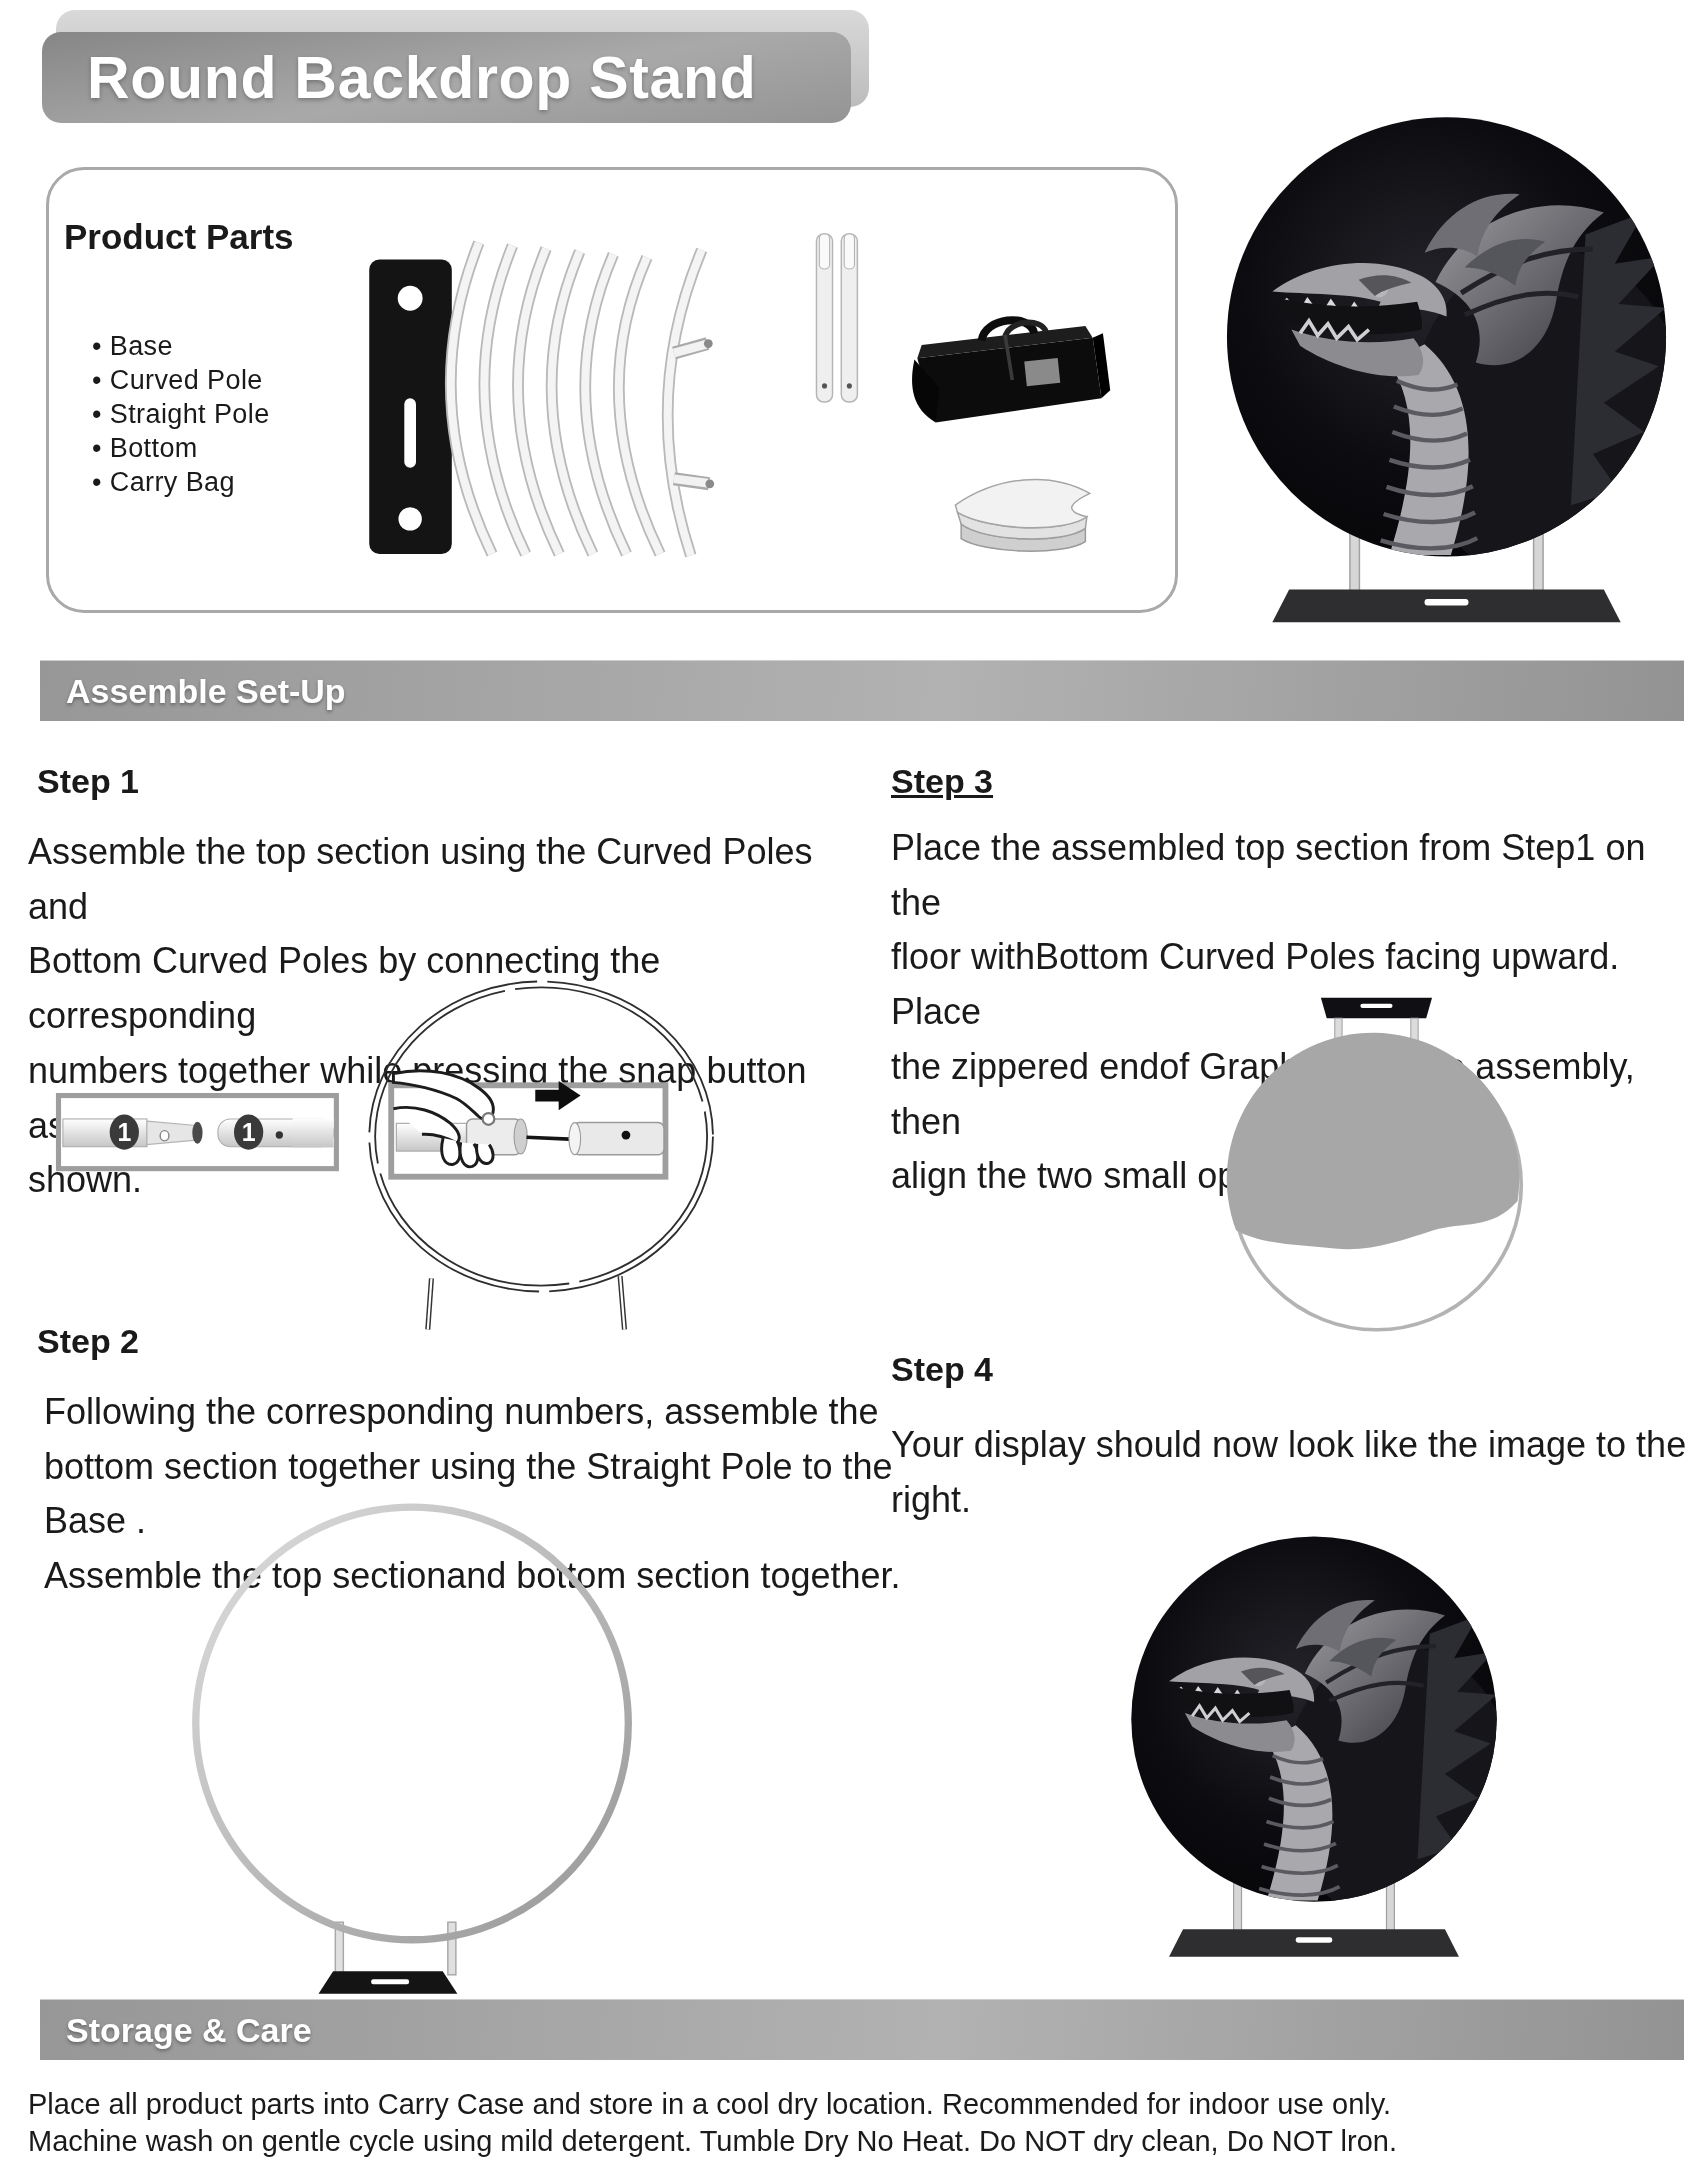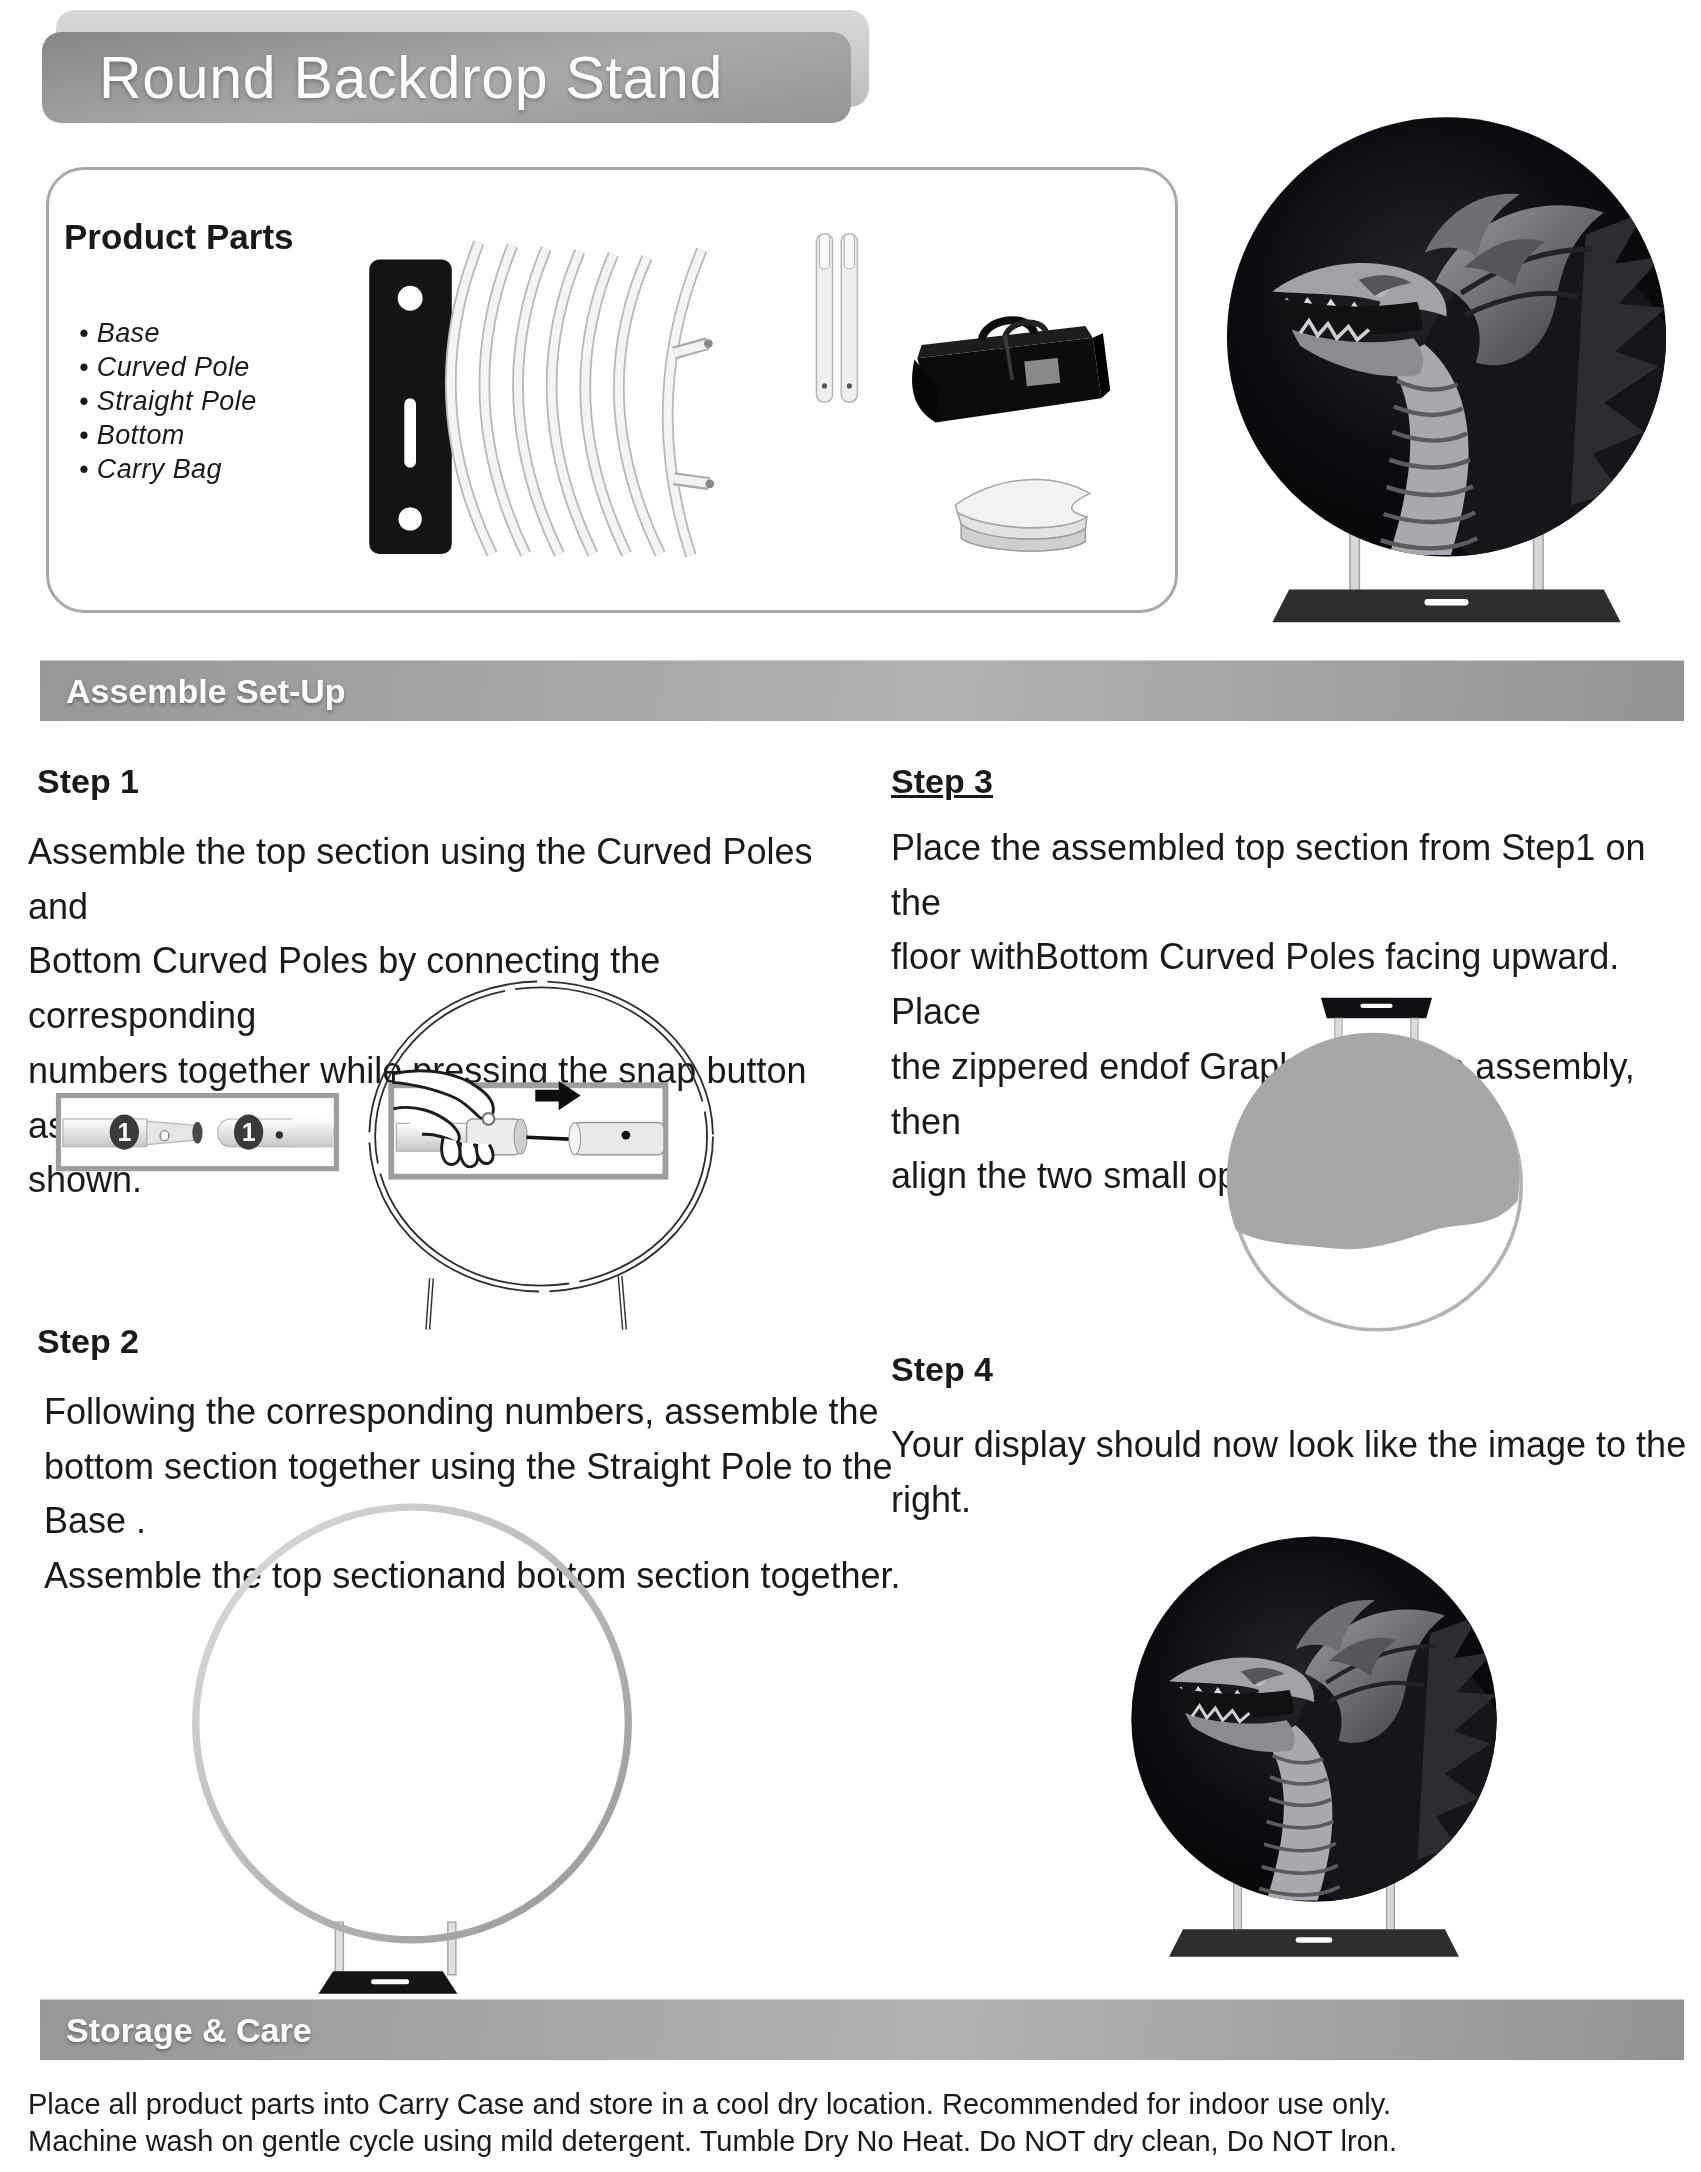--- a/index.html
+++ b/index.html
@@ -4,28 +4,28 @@
 <style>
   html,body{margin:0;padding:0;background:#ffffff;}
   .page{position:relative;width:1701px;height:2172px;background:#fff;overflow:hidden;
         font-family:"Liberation Sans",sans-serif;color:#1a1a1a;}
   
   .title-shadow{position:absolute;left:56px;top:10.2px;width:813px;height:97px;border-radius:19px;
         background:linear-gradient(180deg,#d9d9d9,#bcbcbc);}
   .title-banner{position:absolute;left:42px;top:32px;width:809px;height:91px;border-radius:19px;
         background:linear-gradient(170deg,#868686 0%,#a9a9a9 55%,#949494 100%);
         display:flex;align-items:center;padding-left:45px;box-sizing:border-box;}
-  .title-banner h1{font-size:59px;font-weight:normal;color:#fff;margin:12px;letter-spacing:0.7px;
+  .title-banner h1{font-size:59px;font-weight:bold;color:#fff;margin:0;letter-spacing:0.7px;
         text-shadow:0 2.2px 4.4px rgba(0,0,0,.28);}
   
   .parts-box{position:absolute;left:46px;top:167px;width:1132px;height:446px;border:3.7px solid #a9a9a9;
         border-radius:38px;background:#fff;box-sizing:border-box;}
   .parts-heading{position:absolute;left:64px;top:217px;font-size:35px;font-weight:bold;margin:0;}
-  .parts-list{position:absolute;left:76px;top:313px;margin:3px;padding:0;list-style:none;
-        font-size:27px;line-height:34px;letter-spacing:0.4px;font-style:italic;}
+  .parts-list{position:absolute;left:76px;top:313px;margin:16px;padding:0;list-style:none;
+        font-size:27px;line-height:34px;letter-spacing:0.4px;}
   .parts-list li::before{content:"• ";font-size:27px;}
   
   .section-banner{position:absolute;left:40px;width:1644px;height:61px;
         background:linear-gradient(95deg,#979797 0%,#b2b2b2 55%,#939393 100%);
         border-top:1.5px solid #cdcdcd;display:flex;align-items:center;padding-left:26px;box-sizing:border-box;}
   .section-banner span{color:#fff;font-weight:bold;font-size:34px;text-shadow:0 1.5px 3.7px rgba(0,0,0,.35);}
   #setup-banner{top:660px;}
   #storage-banner{top:1999px;}
   
   .step-heading{position:absolute;font-size:34px;font-weight:bold;margin:0;}

